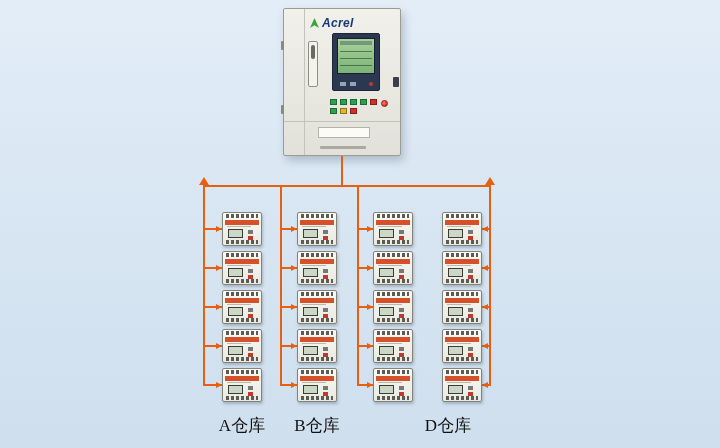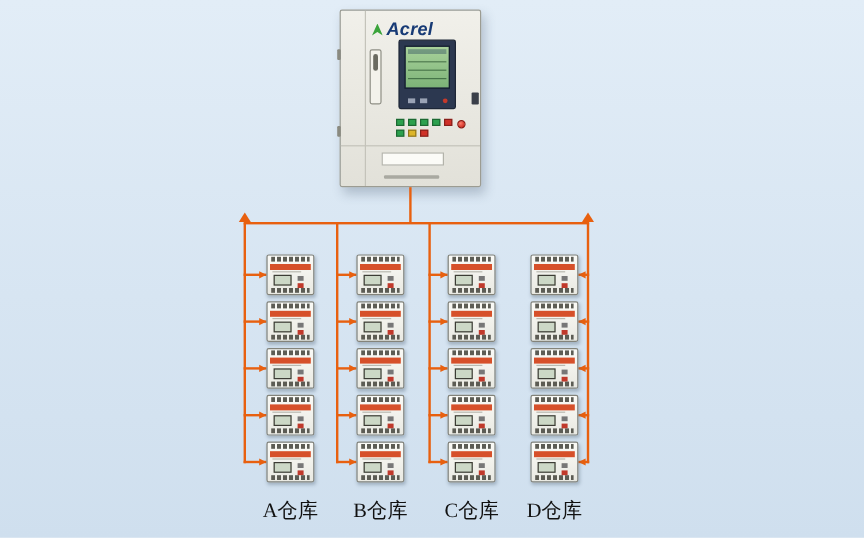--- a/index.html
+++ b/index.html
@@ -18,21 +18,21 @@
     background:linear-gradient(180deg,#f1f0ea,#e2e1d9);
     border:1px solid #9c9c92;border-radius:2px;
     box-shadow:3px 5px 9px rgba(60,80,100,.28);
   }
   #cabinet .seam{position:absolute;left:20px;top:0;bottom:0;width:1px;background:#c4c3ba;}
   #cabinet .seam-h{position:absolute;left:0;right:0;top:112px;height:1px;background:#c4c3ba;}
   .hinge{position:absolute;left:-3px;width:3px;height:9px;background:#8a8a80;border-radius:1px;}
   .hinge.h1{top:32px}.hinge.h2{top:96px}
   .cab-logo{position:absolute;left:26px;top:7px;display:flex;align-items:center;gap:3px;}
   .logo-mark{width:9px;height:10px;background:#3ba43b;clip-path:polygon(50% 0,100% 100%,50% 72%,0 100%);}
-  .logo-text{font-style:italic;font-weight:bold;font-size:15px;color:#173a75;letter-spacing:.3px;}
+  .logo-text{font-style:italic;font-weight:bold;font-size:12px;color:#173a75;letter-spacing:.3px;}
   .cab-slot{position:absolute;left:24px;top:32px;width:10px;height:46px;background:#f3f2eb;border:1px solid #8f8f85;border-radius:2px;box-sizing:border-box;}
   .slot-handle{margin:3px auto 0;width:4px;height:14px;background:#6a6a60;border-radius:2px;}
   .cab-screen{position:absolute;left:48px;top:24px;width:48px;height:58px;background:#2c3850;border:1px solid #1d2636;border-radius:2px;box-sizing:border-box;}
   .screen-inner{position:absolute;left:4px;top:4px;width:38px;height:36px;background:linear-gradient(180deg,#a9d29b,#7cb377);border:1px solid #15202e;box-sizing:border-box;}
   .shead{position:absolute;left:2px;right:2px;top:2px;height:4px;background:rgba(22,52,82,.35);}
   .scan{position:absolute;left:2px;right:2px;height:1px;background:rgba(18,60,30,.55);}
   .scan.l1{top:12px}.scan.l2{top:19px}.scan.l3{top:26px}
   .bez-btn{position:absolute;bottom:4px;width:6px;height:4px;background:#9aa3b5;}
   .bez-btn.p1{left:7px}.bez-btn.p2{left:17px}
   .bez-led{position:absolute;bottom:4px;right:6px;width:4px;height:4px;background:#c5392b;border-radius:50%;}
@@ -121,22 +121,21 @@
   </div>
 
   <div class="wire-v" style="left:341px;top:156px;height:30px;"></div>
 
   <div class="wire-h" style="left:203px;top:185px;width:288px;"></div>
   <div class="bus-arrow" style="left:199px;top:177px;"></div>
   <div class="bus-arrow" style="left:485px;top:177px;"></div>
 
   <div class="wlabel" style="left:285px;">B仓库</div>
   <div class="wlabel" style="left:210px;">A仓库</div>
-  <div class="wlabel" style="left:361px;">C仓库</div>
-  <div class="wlabel" style="left:430px;font-family:Liberation Serif, serif;">D仓库</div>
+  <div class="wlabel" style="left:416px;font-family:Liberation Serif, serif;">D仓库</div>
 
 <div class="wire-v" style="left: 203px; top: 186px; height: 200px;"></div>
     <div class="wire-h" style="left: 203px; top: 228px; width: 19px;"></div>
     <div class="stub-arrow ar" style="left: 216px; top: 226px;"></div>
     <div class="dev" style="left: 222px; top: 212px;">
     <div class="t-top"></div>
     <div class="stripe"></div>
     <div class="dline"></div>
     <div class="lcd"></div>
     <div class="b1"></div>

